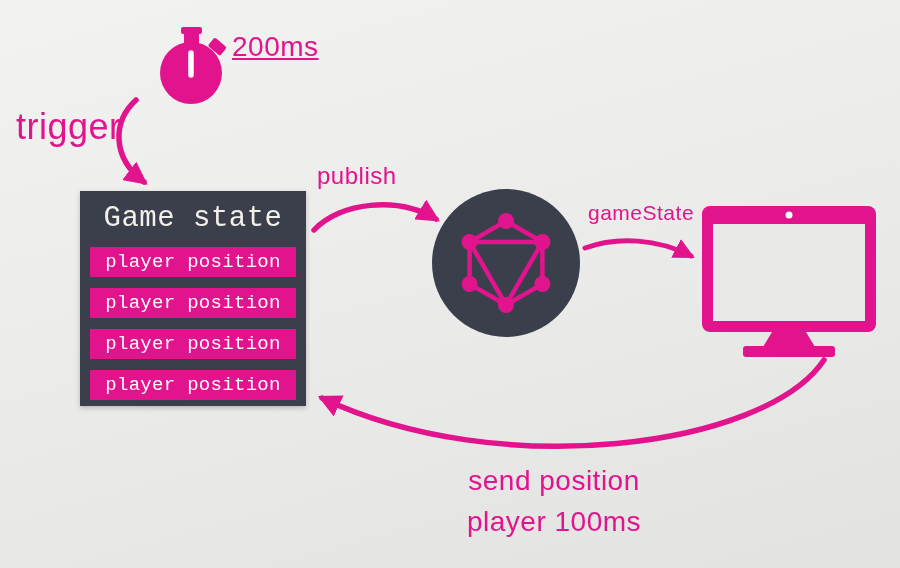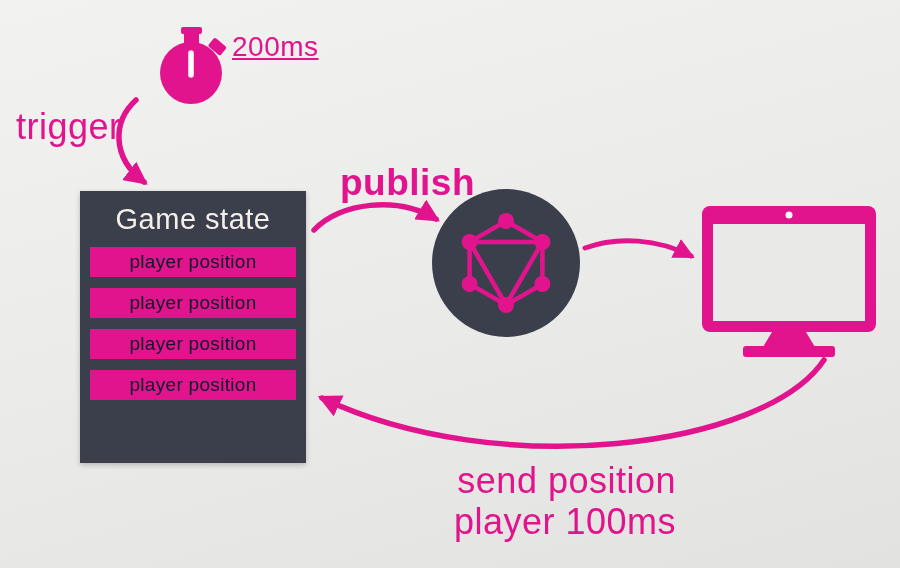--- a/index.html
+++ b/index.html
@@ -12,37 +12,38 @@
     position:relative;
     width:900px;height:568px;
     overflow:hidden;
     background:linear-gradient(165deg,#f2f2f0 0%,#eaeae8 55%,#e2e2e0 100%);
     font-family:"Liberation Sans", sans-serif;
   }
   .layer{position:absolute;inset:0;width:900px;height:568px;}
   .label{position:absolute;color:var(--accent);font-weight:400;letter-spacing:.5px;}
   .label-trigger{left:16px;top:106px;font-size:36px;}
   .label-timer{left:232px;top:31px;font-size:28px;text-decoration:underline;}
-  .label-publish{left:340px;top:162px;font-size:37px;font-weight:bold;}
+  .label-publish{left:317px;top:162px;font-size:24px;}
   .label-gamestate{left:588px;top:201px;font-size:21px;}
-  .label-send{left:384px;top:460px;width:292px;text-align:right;font-size:36px;line-height:41px;}
+  .label-send{left:408px;top:460px;width:292px;text-align:center;font-size:28px;line-height:41px;}
   .gsbox{
-    position:absolute;left:80px;top:191px;width:226px;height:272px;
+    position:absolute;left:80px;top:191px;width:226px;height:215px;
     background:var(--dark);
     box-shadow:0 2px 5px rgba(0,0,0,.22);
     box-sizing:border-box;
+    font-family:Liberation Mono, monospace;
   }
   .gstitle{
     color:#f3f0ea;font-size:29px;line-height:36px;text-align:center;
     padding-top:10px;margin-bottom:10px;font-weight:400;letter-spacing:.5px;
   }
   .gsrow{
     height:30px;margin:0 10px 11px 10px;
     background:var(--accent);
-    color:#0f172a;font-size:19px;letter-spacing:.3px;
+    color:#ffffff;font-size:19px;letter-spacing:.3px;
     display:flex;align-items:center;justify-content:center;
   }
 </style>
 </head>
 <body>
 
 <div class="stage">
 
   <svg class="layer" viewBox="0 0 900 568">
     <defs>
@@ -90,20 +91,21 @@
       <rect x="713" y="224" width="152" height="97" fill="#e9e9e7"></rect>
       <circle cx="789" cy="215" r="3.5" fill="#ffffff"></circle>
       <polygon points="772,332 806,332 815,347 763,347" fill="#e2148d"></polygon>
       <rect x="743" y="346" width="92" height="11" rx="3" fill="#e2148d"></rect>
     </g>
   </svg>
 
   <div class="label label-trigger">trigger</div>
   <div class="label label-timer">200ms</div>
   <div class="label label-publish">publish</div>
+  <div class="label label-gamestate">gameState</div>
   <div class="label label-send">
     <div>send position</div>
     <div>player 100ms</div>
   </div>
 
   <div class="gsbox">
     <div class="gstitle">Game state</div>
     <div class="gsrow">player position</div>
     <div class="gsrow">player position</div>
     <div class="gsrow">player position</div>

